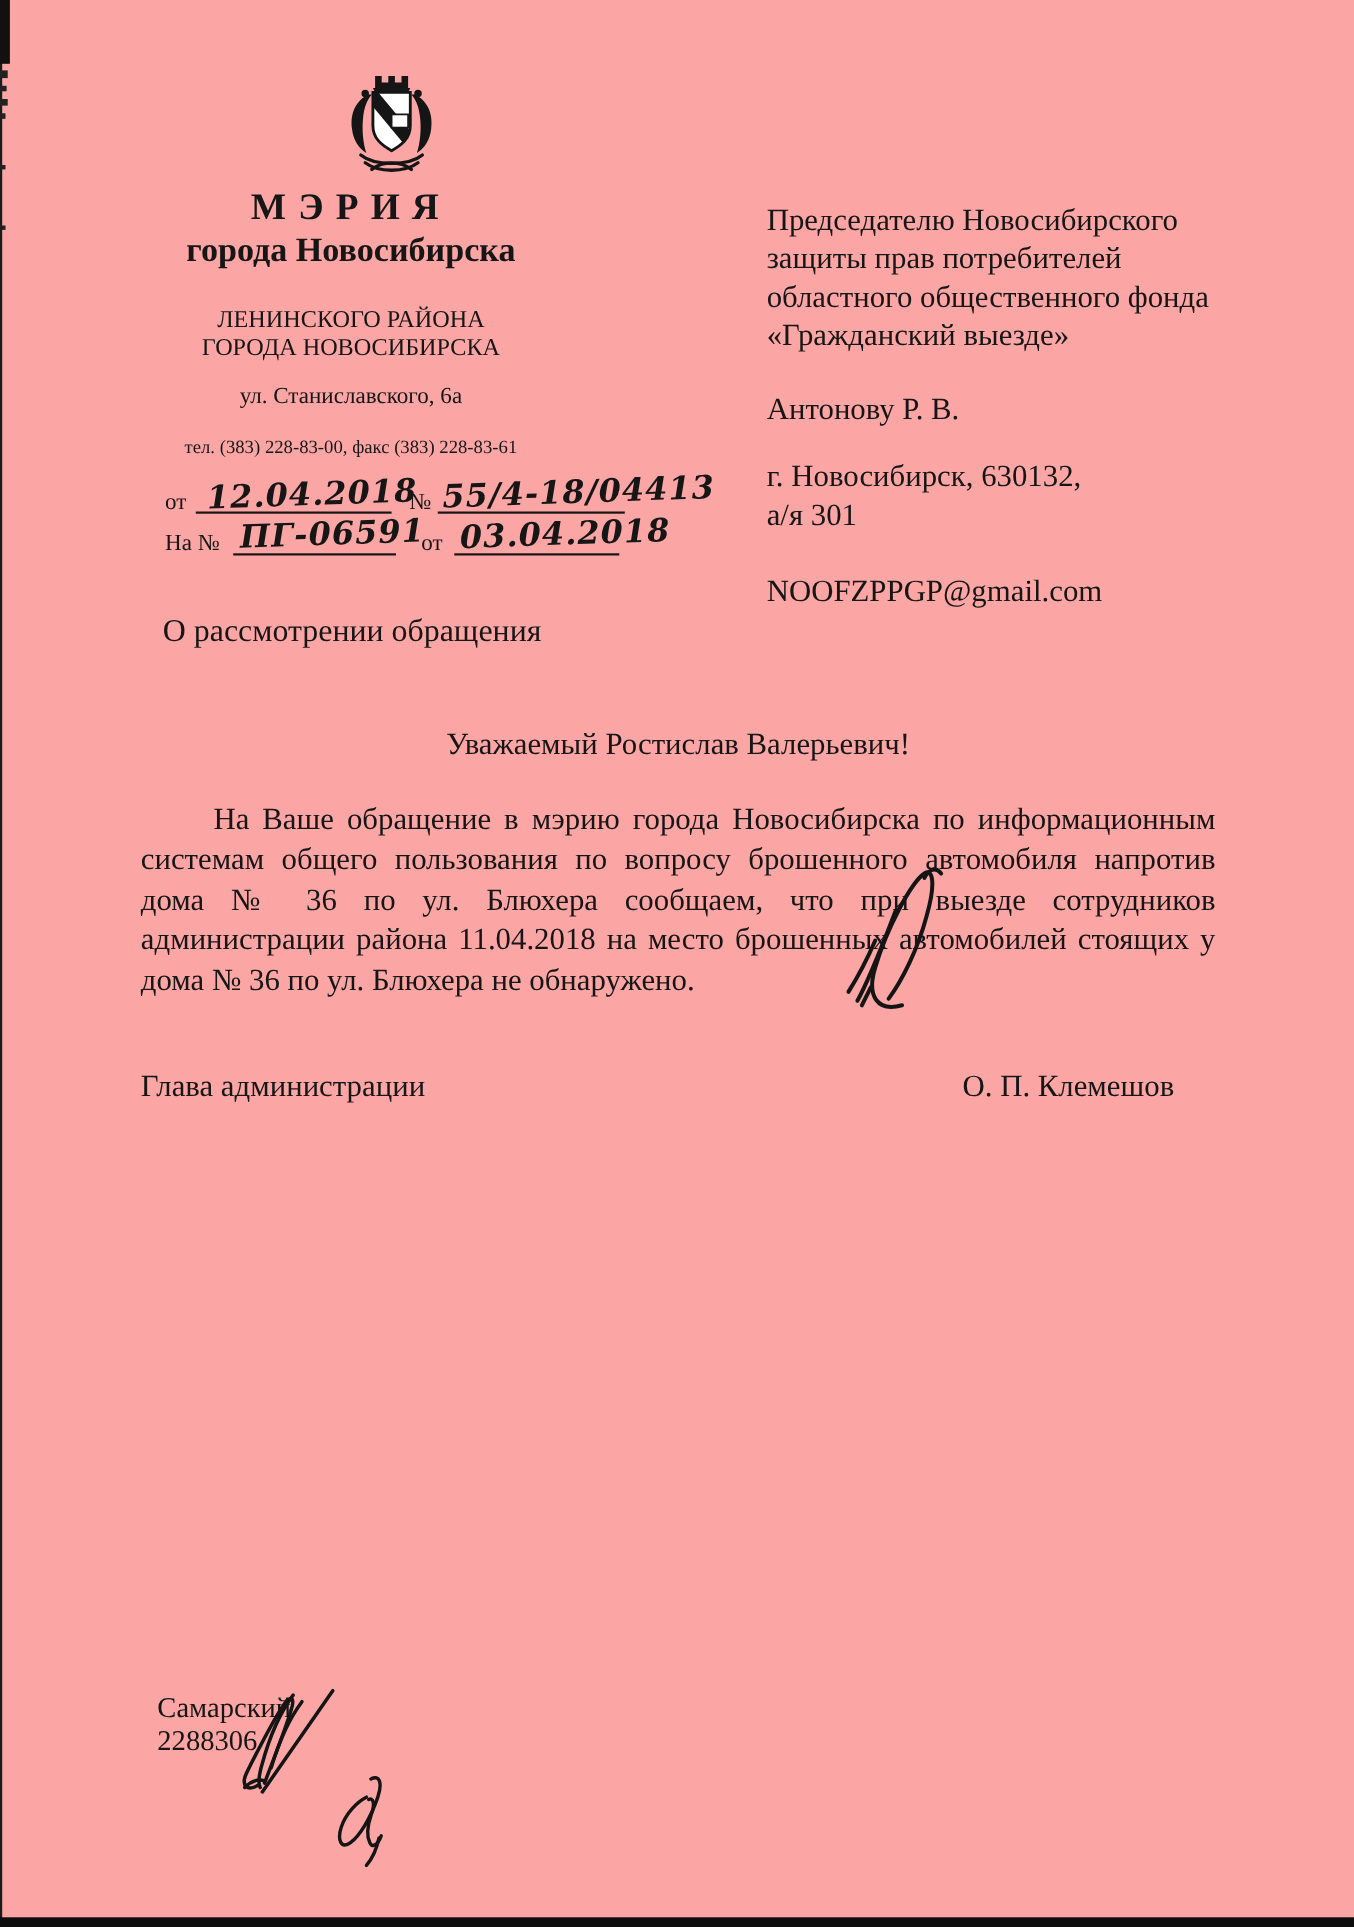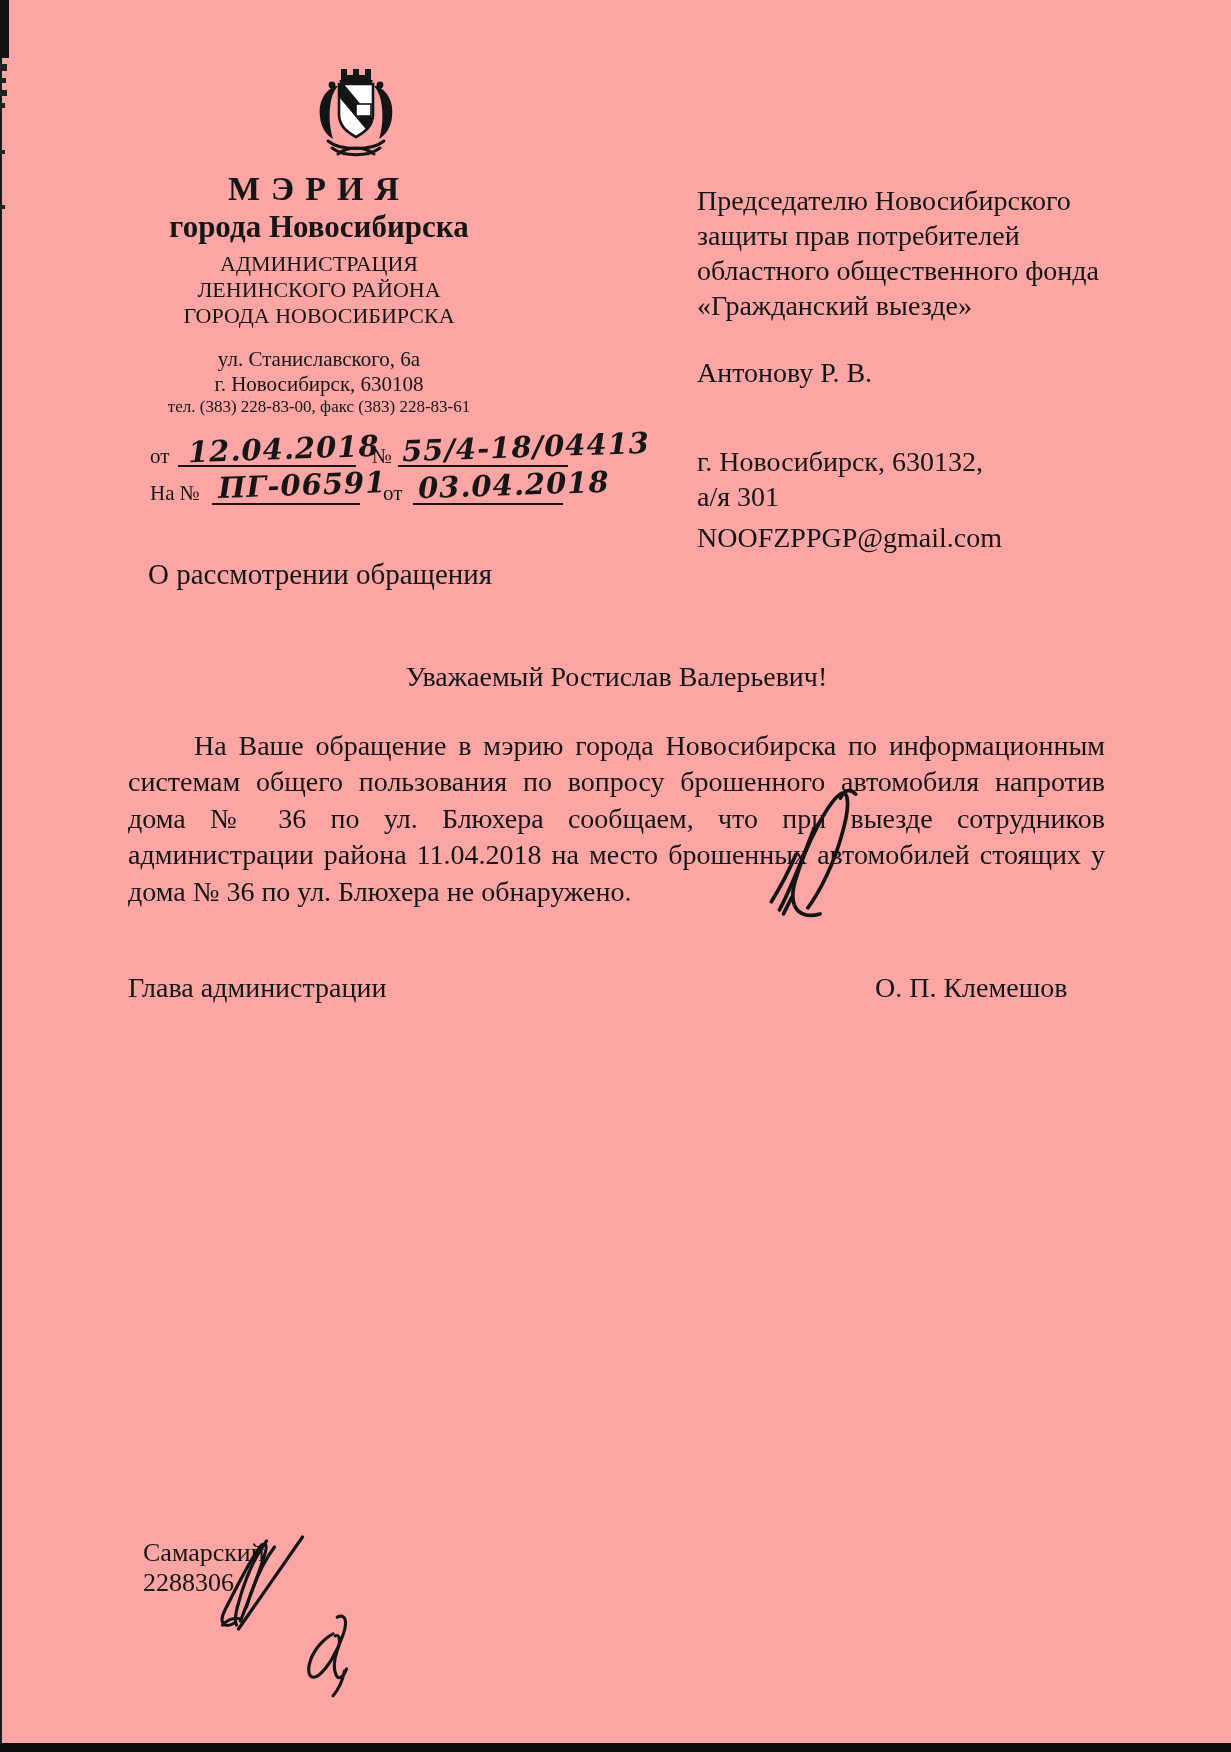--- a/index.html
+++ b/index.html
@@ -98,25 +98,23 @@
       <g fill="none" stroke="#151515" stroke-width="3" stroke-linecap="round">
         <path d="M16 75 C28 85 60 85 72 75"></path>
         <path d="M20 82 C32 91 56 91 68 82"></path>
         <path d="M26 88 C36 80 52 80 62 88"></path>
       </g>
     </svg>
   </div>
 
   <div class="lh lh-title">МЭРИЯ</div>
   <div class="lh lh-city">города Новосибирска</div>
-  <div class="lh lh-adm1">АДМИНИСТРАЦИЯ</div>
   <div class="lh lh-adm2">ЛЕНИНСКОГО РАЙОНА</div>
   <div class="lh lh-adm3">ГОРОДА НОВОСИБИРСКА</div>
   <div class="lh lh-addr1">ул. Станиславского, 6а</div>
-  <div class="lh lh-addr2">г. Новосибирск, 630108</div>
   <div class="lh lh-addr3">тел. (383) 228-83-00, факс (383) 228-83-61</div>
 
   <div class="ref-label" style="left:150px;top:444px;">от</div>
   <div class="hand" style="left:188px;top:432px;">12.04.2018</div>
   <div class="uline" style="left:178px;top:465px;width:178px;"></div>
   <div class="ref-label" style="left:372px;top:444px;">№</div>
   <div class="hand" style="left:402px;top:430px;">55/4-18/04413</div>
   <div class="uline" style="left:398px;top:465px;width:170px;"></div>
 
   <div class="ref-label" style="left:150px;top:481px;">На №</div>
@@ -126,21 +124,21 @@
   <div class="hand" style="left:418px;top:468px;">03.04.2018</div>
   <div class="uline" style="left:413px;top:503px;width:150px;"></div>
 
   <div class="rcpt" style="top:183px;">
     <div>Председателю Новосибирского</div>
     <div>защиты прав потребителей</div>
     <div>областного общественного фонда</div>
     <div>«Гражданский выезде»</div>
   </div>
   <div class="rcpt" style="top:355px;">Антонову Р. В.</div>
-  <div class="rcpt" style="top:444px;">
+  <div class="rcpt" style="top:416px;">
     <div>г. Новосибирск, 630132,</div>
     <div>а/я 301</div>
   </div>
   <div class="rcpt" style="top:520px;">NOOFZPPGP@gmail.com</div>
 
   <div class="subject">О рассмотрении обращения</div>
 
   <div class="salutation">Уважаемый Ростислав Валерьевич!</div>
 
   <div class="body-par">На Ваше обращение в мэрию города Новосибирска по информационным системам общего пользования по вопросу брошенного автомобиля напротив дома № 36 по ул. Блюхера сообщаем, что при выезде сотрудников администрации района 11.04.2018  на место  брошенных автомобилей стоящих у дома № 36 по ул. Блюхера не обнаружено.</div>

